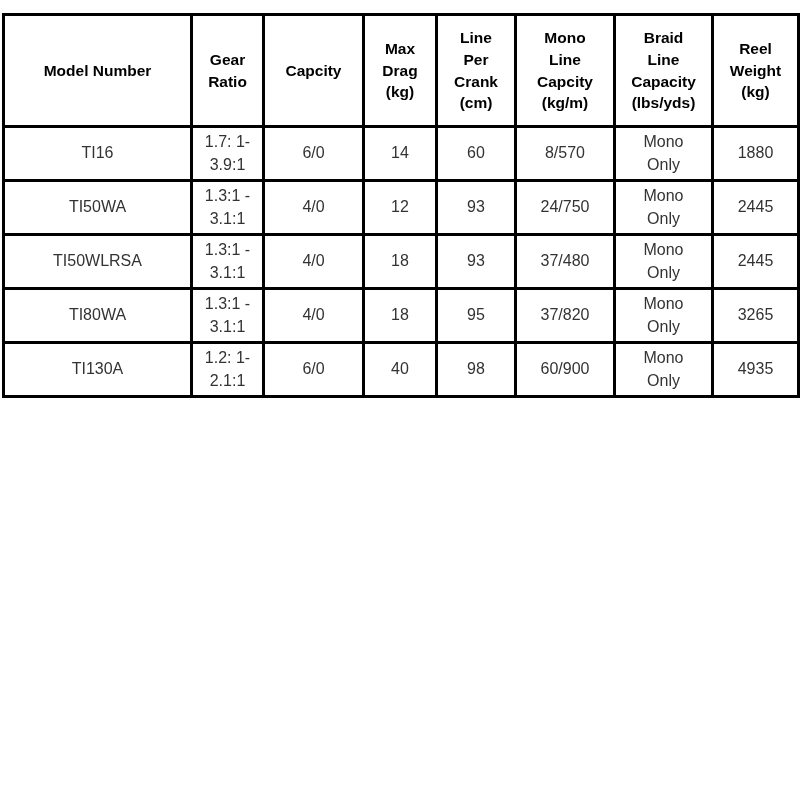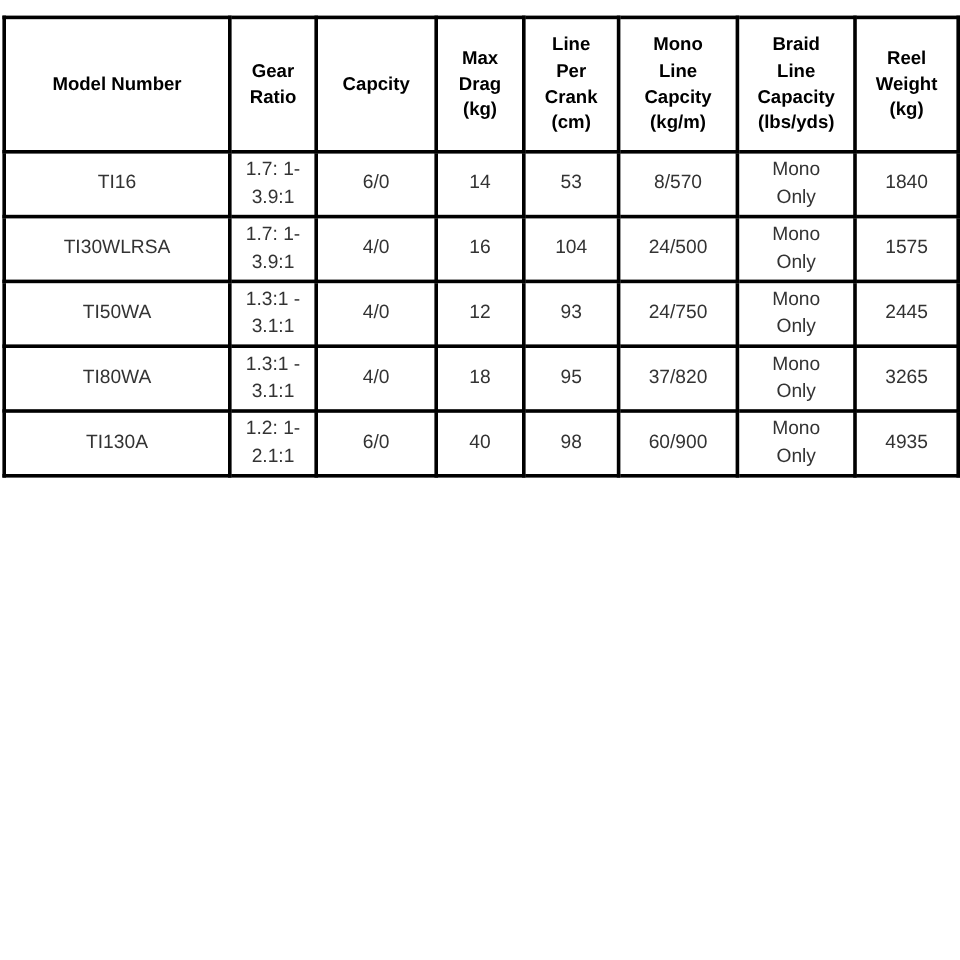--- a/index.html
+++ b/index.html
@@ -95,46 +95,46 @@
 (kg)</th>
         </tr>
     </thead>
     <tbody id="body-rows">
         <tr>
           <td>TI16</td>
           <td>1.7: 1-
 3.9:1</td>
           <td>6/0</td>
           <td>14</td>
-          <td>53</td>
+          <td>60</td>
           <td>8/570</td>
           <td>Mono
 Only</td>
-          <td>1840</td>
-        </tr>
-        <tr>
-          <td>TI30WLRSA</td>
-          <td>1.7: 1-
-3.9:1</td>
-          <td>4/0</td>
-          <td>16</td>
-          <td>104</td>
-          <td>24/500</td>
-          <td>Mono
-Only</td>
-          <td>1575</td>
+          <td>1880</td>
         </tr>
         <tr>
           <td>TI50WA</td>
           <td>1.3:1 -
 3.1:1</td>
           <td>4/0</td>
           <td>12</td>
           <td>93</td>
           <td>24/750</td>
+          <td>Mono
+Only</td>
+          <td>2445</td>
+        </tr>
+        <tr>
+          <td>TI50WLRSA</td>
+          <td>1.3:1 -
+3.1:1</td>
+          <td>4/0</td>
+          <td>18</td>
+          <td>93</td>
+          <td>37/480</td>
           <td>Mono
 Only</td>
           <td>2445</td>
         </tr>
         <tr>
           <td>TI80WA</td>
           <td>1.3:1 -
 3.1:1</td>
           <td>4/0</td>
           <td>18</td>

